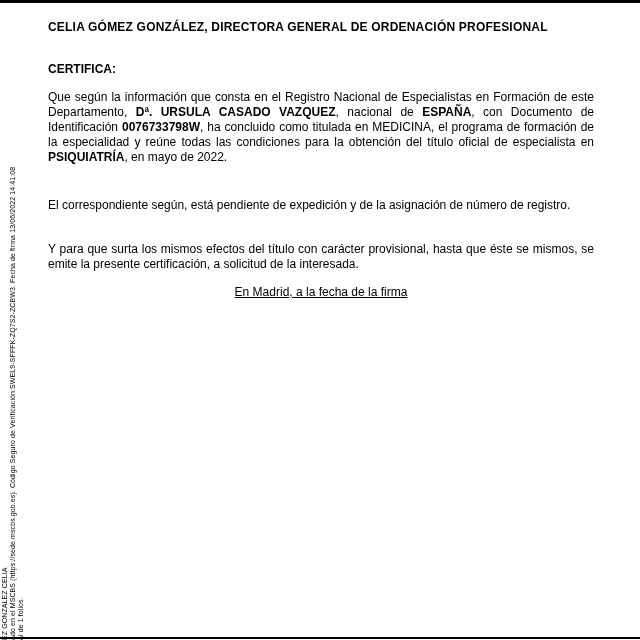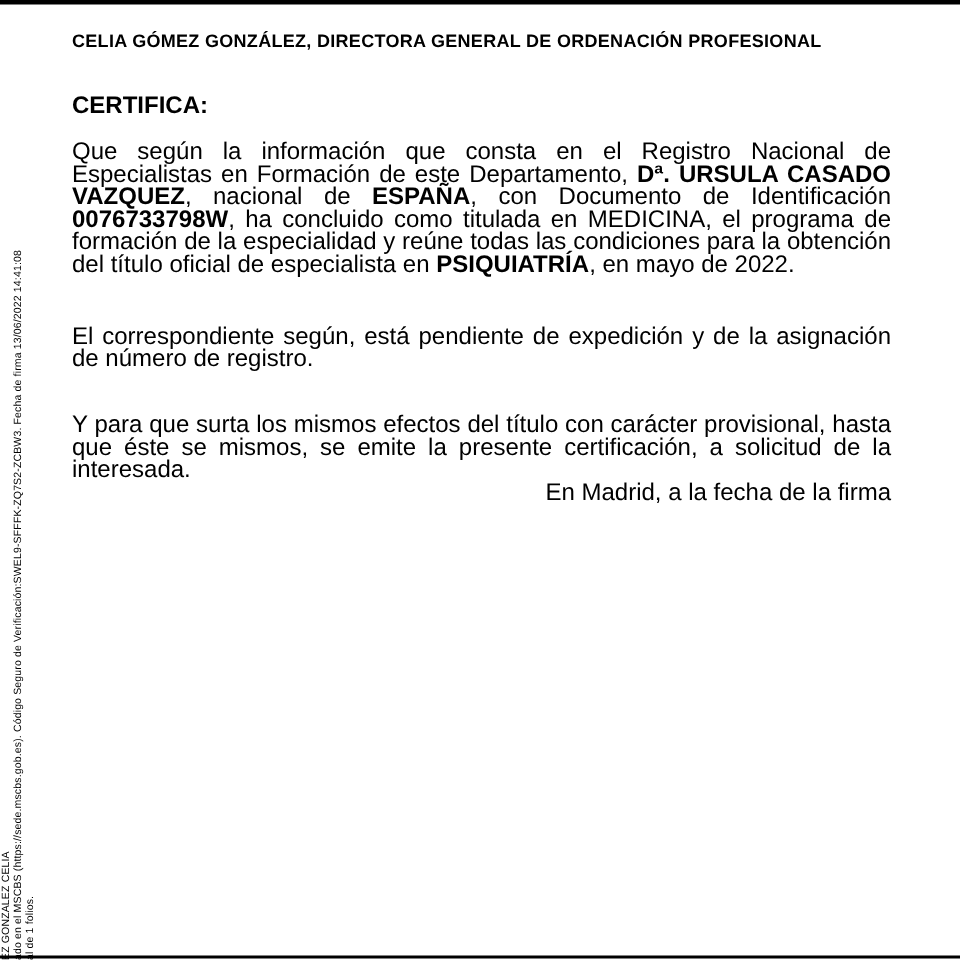--- a/index.html
+++ b/index.html
@@ -21,33 +21,33 @@
 
   .doc-header {
     font-weight: bold;
     font-size: 12px;
     line-height: 15px;
     margin: 0;
     letter-spacing: 0.2px;
   }
   .certifica {
     font-weight: bold;
-    font-size: 16px;
+    font-size: 12px;
     margin: 27px 0 0 0;
   }
   .body-par {
-    font-size: 16px;
+    font-size: 12px;
     line-height: 15px;
     text-align: justify;
     margin: 0;
   }
   .p1 { margin-top: 14px; }
   .p2 { margin-top: 33px; }
   .p3 { margin-top: 29px; }
-  .p4 { text-align: right; }
+  .p4 { margin-top: 13px; text-align: center; text-decoration: underline; }
   .body-par b { font-weight: bold; }
 
   .vline {
     position: absolute;
     top: 640px;
     transform-origin: 0 0;
     transform: rotate(-90deg);
     white-space: nowrap;
     font-size: 7px;
     line-height: 8px;

